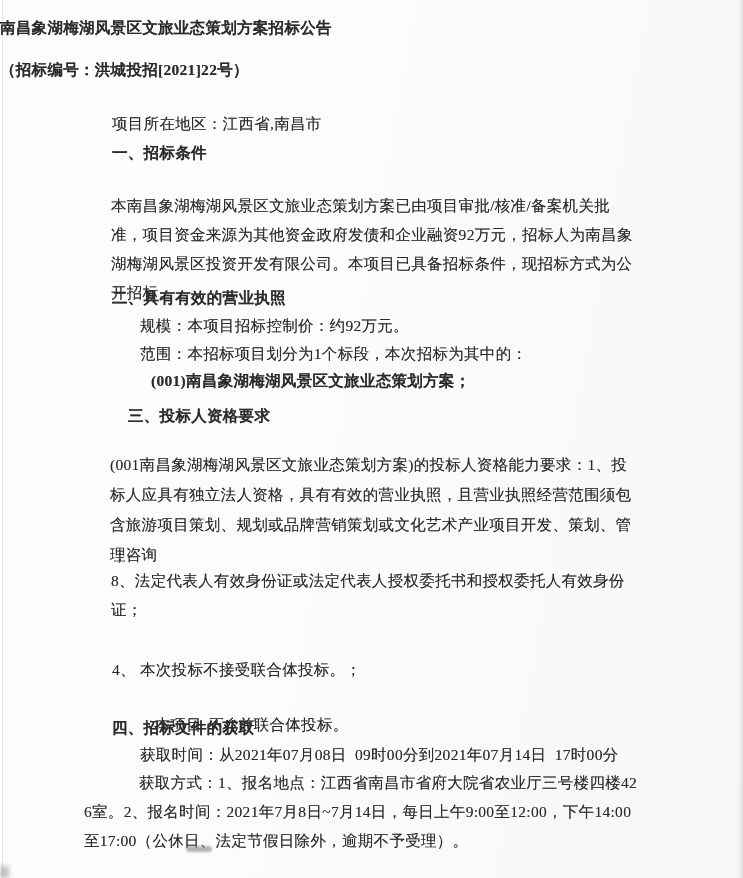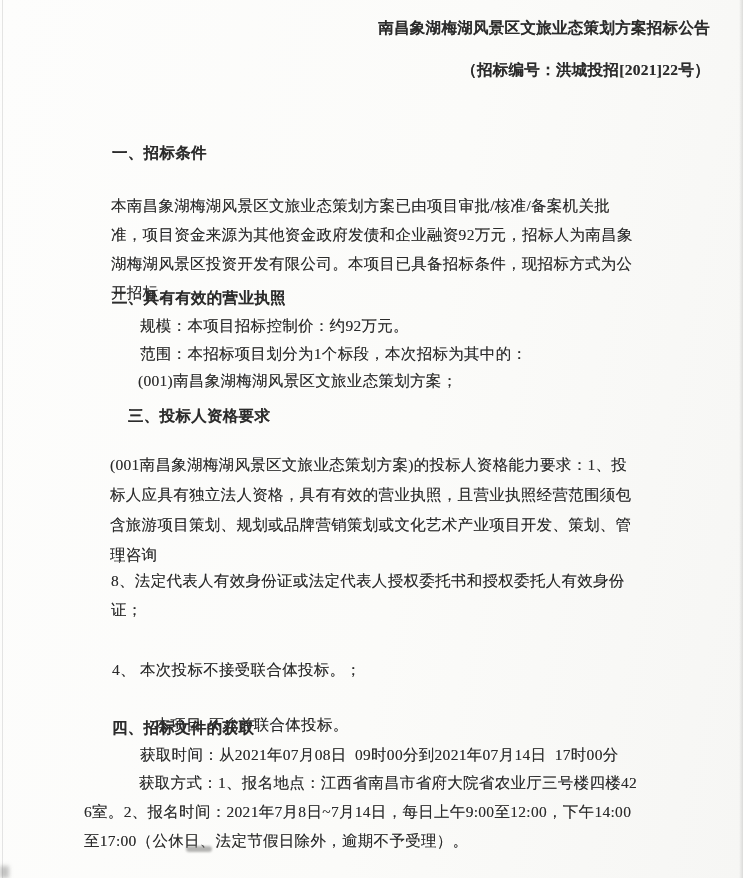--- a/index.html
+++ b/index.html
@@ -13,21 +13,21 @@
     color:#2b2b2b;
   }
   .t {
     position:absolute;
     font-size:15.5px;
     line-height:29px;
     letter-spacing:0.3px;
     text-shadow:0 0 0.6px rgba(60,60,60,0.55);
     word-break:break-all;
   }
-  .center { text-align:right; }
+  .center { text-align:left; }
   .bold { font-weight:bold; }
   .pre { white-space:pre-wrap; }
   .em-italic { font-style:italic; font-weight:500; }
   
   .edge-left   { position:absolute; left:2px; top:0; width:1px; height:100%;
                  background:rgba(140,140,140,0.22); }
   .edge-right  { position:absolute; right:0; top:0; width:4px; height:100%;
                  background:linear-gradient(to right, rgba(0,0,0,0), rgba(110,110,110,0.20)); }
   .smudge      { position:absolute; left:186px; top:846px; width:26px; height:6px;
                  background:#8f8f8d; opacity:0.65; border-radius:3px; filter:blur(1px); }
@@ -35,28 +35,29 @@
                  background:rgba(90,90,90,0.35); filter:blur(2px); }
 </style>
 </head>
 <body>
 
 <div class="page">
 
   <div class="t bold center" style="top:13px; left:0; width:710px;">南昌象湖梅湖风景区文旅业态策划方案招标公告</div>
   <div class="t bold center" style="top:43px; left:0; width:710px;margin-top:12px;">（招标编号：洪城投招[2021]22号）</div>
 
+  <div class="t" style="top:109px; left:112px;">项目所在地区：江西省,南昌市</div>
 
   <div class="t bold" style="top:138px; left:112px;text-align:right;">一、招标条件</div>
   <div class="t" style="top:191px; left:111px; width:528px;">本南昌象湖梅湖风景区文旅业态策划方案已由项目审批/核准/备案机关批准，项目资金来源为其他资金政府发债和企业融资92万元，招标人为南昌象湖梅湖风景区投资开发有限公司。本项目已具备招标条件，现招标方式为公开招标。</div>
 
   <div class="t bold" style="top:283px; left:112px;">二、具有有效的营业执照</div>
   <div class="t" style="top:311px; left:140px;">规模：本项目招标控制价：约92万元。</div>
   <div class="t" style="top:339px; left:140px;">范围：本招标项目划分为1个标段，本次招标为其中的：</div>
-  <div class="t" style="top:366px; left:138px;">(001)南昌象湖梅湖风景区文旅业态策划方案；</div>
+  <div class="t" style="top:366px; left:151px;font-weight:bold;">(001)南昌象湖梅湖风景区文旅业态策划方案；</div>
 
   <div class="t bold" style="top:401px; left:128px;text-align:right;">三、投标人资格要求</div>
   <div class="t" style="top:450px; left:110px; width:529px; line-height:30px;">(001南昌象湖梅湖风景区文旅业态策划方案)的投标人资格能力要求：1、投标人应具有独立法人资格，具有有效的营业执照，且营业执照经营范围须包含旅游项目策划、规划或品牌营销策划或文化艺术产业项目开发、策划、管理咨询</div>
   <div class="t" style="top:541px; left:112px;">；</div>
   <div class="t" style="top:566px; left:111px; width:532px;">8、法定代表人有效身份证或法定代表人授权委托书和授权委托人有效身份证；</div>
   <div class="t pre" style="top:655px; left:112px;">4、 本次投标不接受联合体投标。；</div>
   <div class="t pre" style="top:681px; left:138px;">
     <span>本项目 </span><span class="em-italic">不允许</span><span>联合体投标。</span>
   </div>
 

